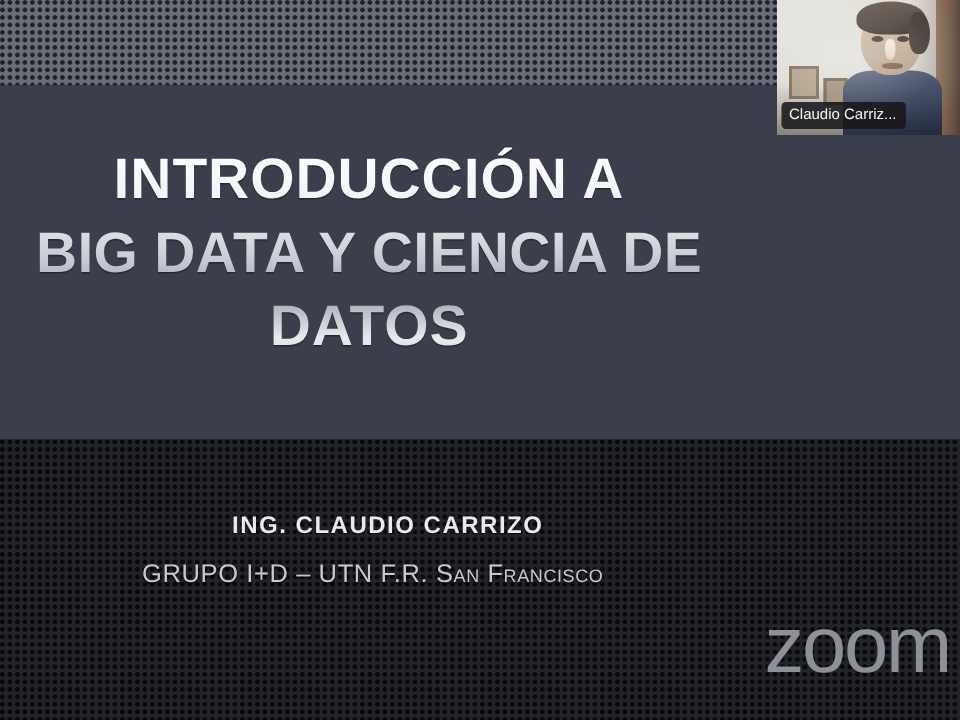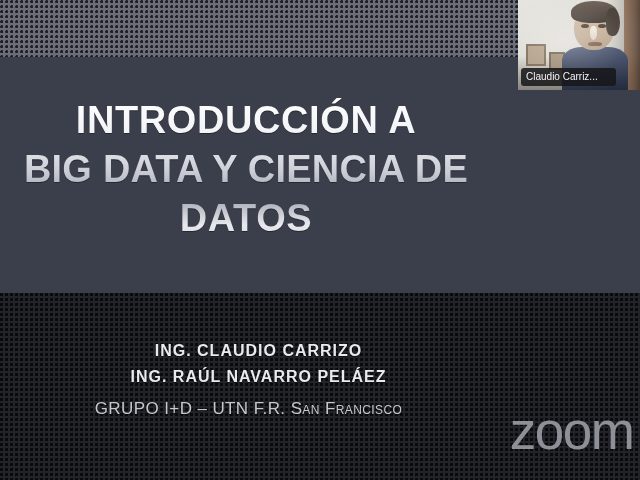--- a/index.html
+++ b/index.html
@@ -269,21 +269,21 @@
     top: 0;
     width: 122px;
     height: 90px;
     background: radial-gradient(ellipse at 40% 45%, rgba(255,255,255,0.30) 0%, rgba(255,255,255,0.05) 55%, rgba(255,255,255,0) 80%);
   }
   .video-name-badge {
     position: absolute;
     left: 3px;
     bottom: 4px;
     max-width: 95px;
-    padding: 3px 18px 3px 5px;
+    padding: 3px 6px 3px 5px;
     background: rgba(22,22,24,0.86);
     border-radius: 3px;
     color: #f4f4f6;
     font-size: 10px;
     line-height: 12px;
     white-space: nowrap;
     overflow: hidden;
   }
 </style>
 </head>
@@ -298,21 +298,20 @@
   </div>
 
   <div class="title-block">
     <span class="title-line">INTRODUCCIÓN A</span>
     <span class="title-line wide">BIG DATA Y CIENCIA DE</span>
     <span class="title-line">DATOS</span>
   </div>
 
   <div class="presenters">
     <div class="presenter-name">ING. CLAUDIO CARRIZO</div>
-    <div class="presenter-name">ING. RAÚL NAVARRO PELÁEZ</div>
     <div class="group-line"><span class="allcaps">GRUPO I+D – UTN F.R. </span><span>San Francisco</span></div>
   </div>
 
   <div class="zoom-watermark">zoom</div>
 
   <div class="video-tile">
     <div class="video-frame">
       <div class="vf-door"></div>
       <div class="vf-picture"></div>
       <div class="vf-picture2"></div>

